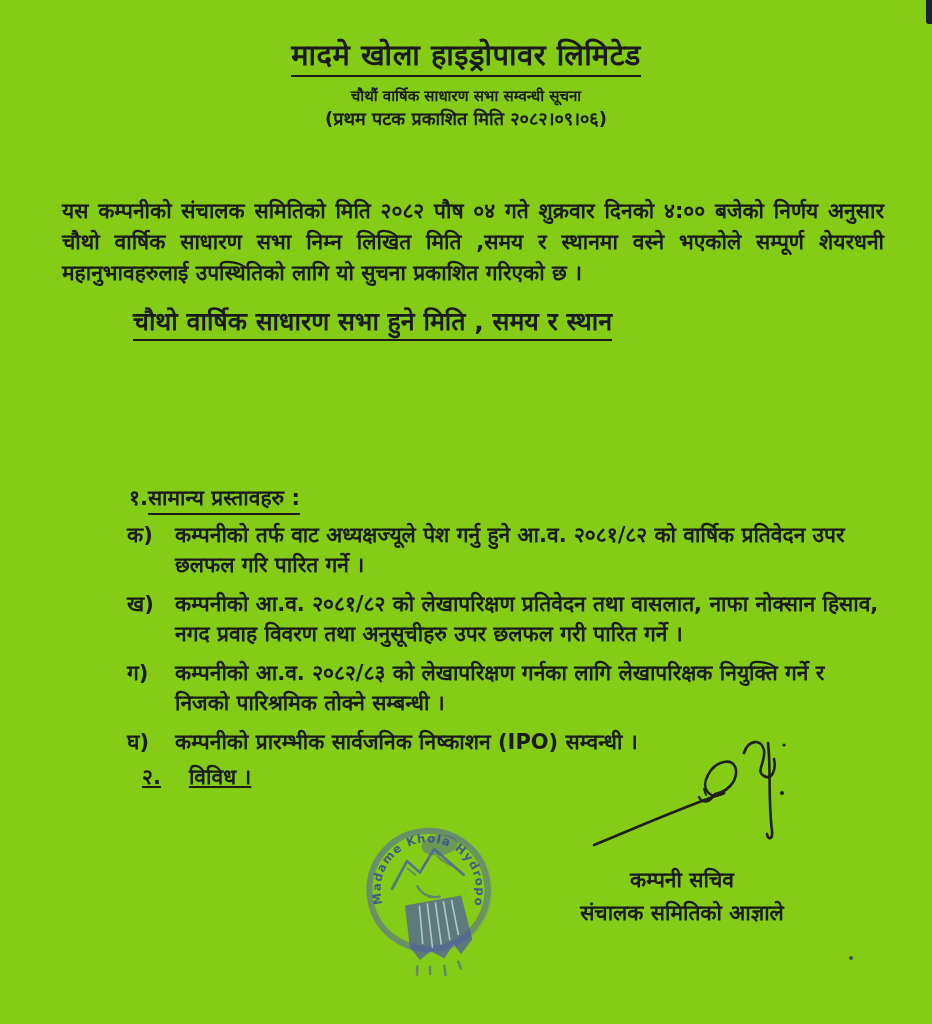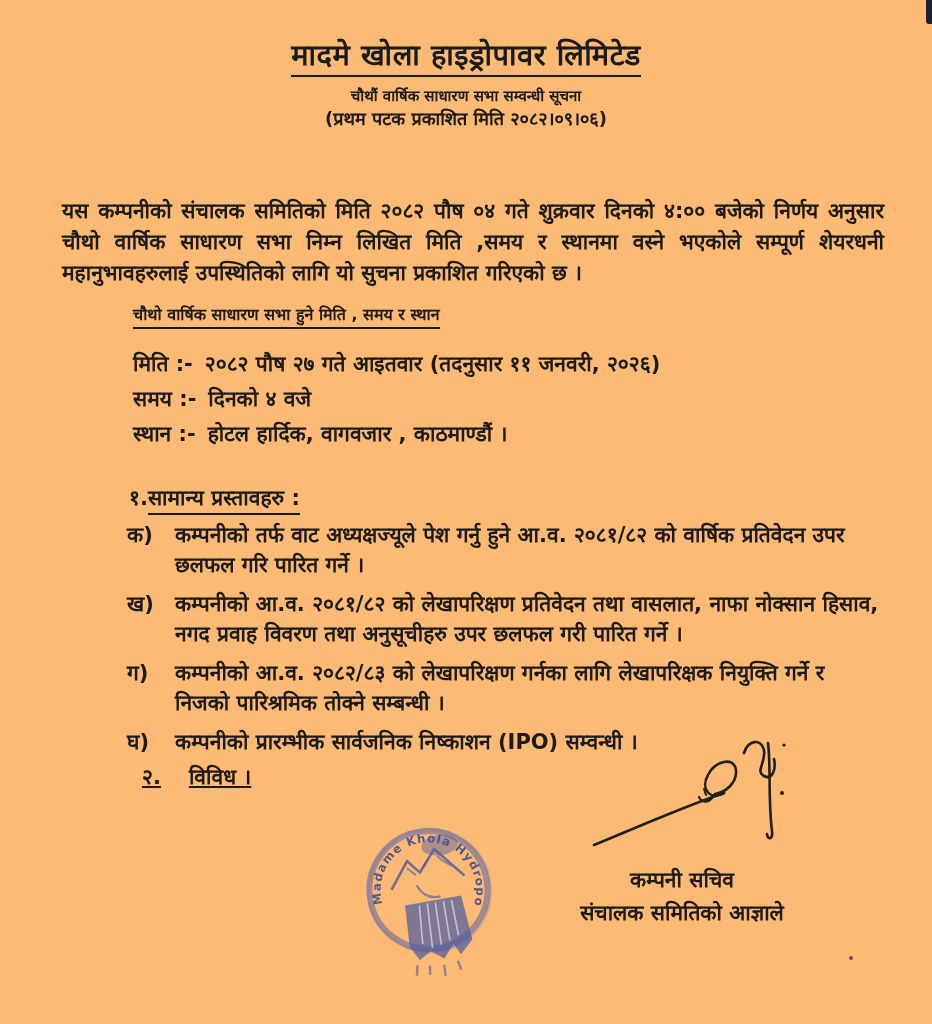--- a/index.html
+++ b/index.html
@@ -1,33 +1,33 @@
 <!DOCTYPE html>
 <html><head>
 <meta charset="utf-8">
 <style>
   * { margin:0; padding:0; box-sizing:border-box; }
   html, body { background:#e9e9e9; }
   .page {
     position:relative; width:932px; height:1024px; margin:0 auto;
-    background:#fdba74; overflow:hidden; color:#1b1b1b;
+    background:#84cc16; overflow:hidden; color:#1b1b1b;
     font-family:"DejaVu Sans", sans-serif;
   }
   .u { border-bottom:2px solid #1b1b1b; padding-bottom:3px; }
   .doc-header { position:absolute; top:34px; left:0; width:100%; text-align:center; }
   .h1 { font-size:29px; font-weight:700; margin-bottom:12px; letter-spacing:.5px; }
   .h2 { font-size:25px; font-weight:700; margin-bottom:11px; }
   .h3 { font-size:15px; font-weight:700; margin-bottom:1px; }
   .h4 { font-size:18px; font-weight:700; }
   .intro {
     position:absolute; top:196px; left:62px; width:822px;
     font-size:21px; font-weight:600; line-height:31px; text-align:justify;
   }
   .meeting { position:absolute; top:303px; left:133px; width:748px; }
-  .sec-heading { font-size:16px; font-weight:700; }
+  .sec-heading { font-size:25px; font-weight:700; }
   .meet-rows { margin-top:22px; }
   .meet-row { font-size:21px; font-weight:600; line-height:35px; }
   .meet-row .lbl { margin-right:12px; }
   .proposals { position:absolute; top:474px; left:127px; width:760px; }
   .proposals .sec-heading { font-size:21px; padding-left:6px; }
   .sub-heading { font-size:21px; font-weight:700; margin-top:9px; padding-left:2px; }
   .agenda-item { display:flex; margin-top:9px; font-size:21px; font-weight:600; line-height:30px; }
   .agenda-label { flex:0 0 48px; }
   .agenda-text { flex:1; padding-right:2px; }
   .misc-row { position:absolute; top:762px; left:142px; font-size:21px; font-weight:700;text-decoration:underline; }
@@ -51,31 +51,20 @@
   <header class="doc-header">
     <div class="h1"><span class="u">मादमे खोला हाइड्रोपावर लिमिटेड</span></div>
     <div class="h3">चौथौं वार्षिक साधारण सभा सम्वन्धी सूचना</div>
     <div class="h4">(प्रथम पटक प्रकाशित मिति २०८२।०९।०६)</div>
   </header>
 
   <p class="intro">यस कम्पनीको संचालक समितिको मिति २०८२ पौष ०४ गते शुक्रवार दिनको ४:०० बजेको निर्णय अनुसार चौथो वार्षिक साधारण सभा निम्न लिखित मिति ,समय र स्थानमा वस्ने भएकोले सम्पूर्ण शेयरधनी महानुभावहरुलाई उपस्थितिको लागि यो सुचना प्रकाशित गरिएको छ ।</p>
 
   <section class="meeting">
     <div class="sec-heading"><span class="u">चौथो वार्षिक साधारण सभा हुने मिति , समय र स्थान</span></div>
-    <div class="meet-rows">
-      <div class="meet-row">
-        <span class="lbl">मिति :-</span><span>२०८२ पौष २७ गते आइतवार (तदनुसार ११ जनवरी, २०२६)</span>
-      </div>
-      <div class="meet-row">
-        <span class="lbl">समय :-</span><span>दिनको ४ वजे</span>
-      </div>
-      <div class="meet-row">
-        <span class="lbl">स्थान :-</span><span>होटल हार्दिक, वागवजार , काठमाण्डौं ।</span>
-      </div>
-    </div>
   </section>
 
   <section class="proposals">
     <div class="sub-heading">
       <span>१.</span><span class="u">सामान्य प्रस्तावहरु :</span>
     </div>
     <div class="agenda-item">
       <span class="agenda-label">क)</span>
       <span class="agenda-text">कम्पनीको तर्फ वाट अध्यक्षज्यूले पेश गर्नु हुने आ.व. २०८१/८२ को वार्षिक  प्रतिवेदन उपर छलफल गरि पारित गर्ने ।</span>
     </div>

